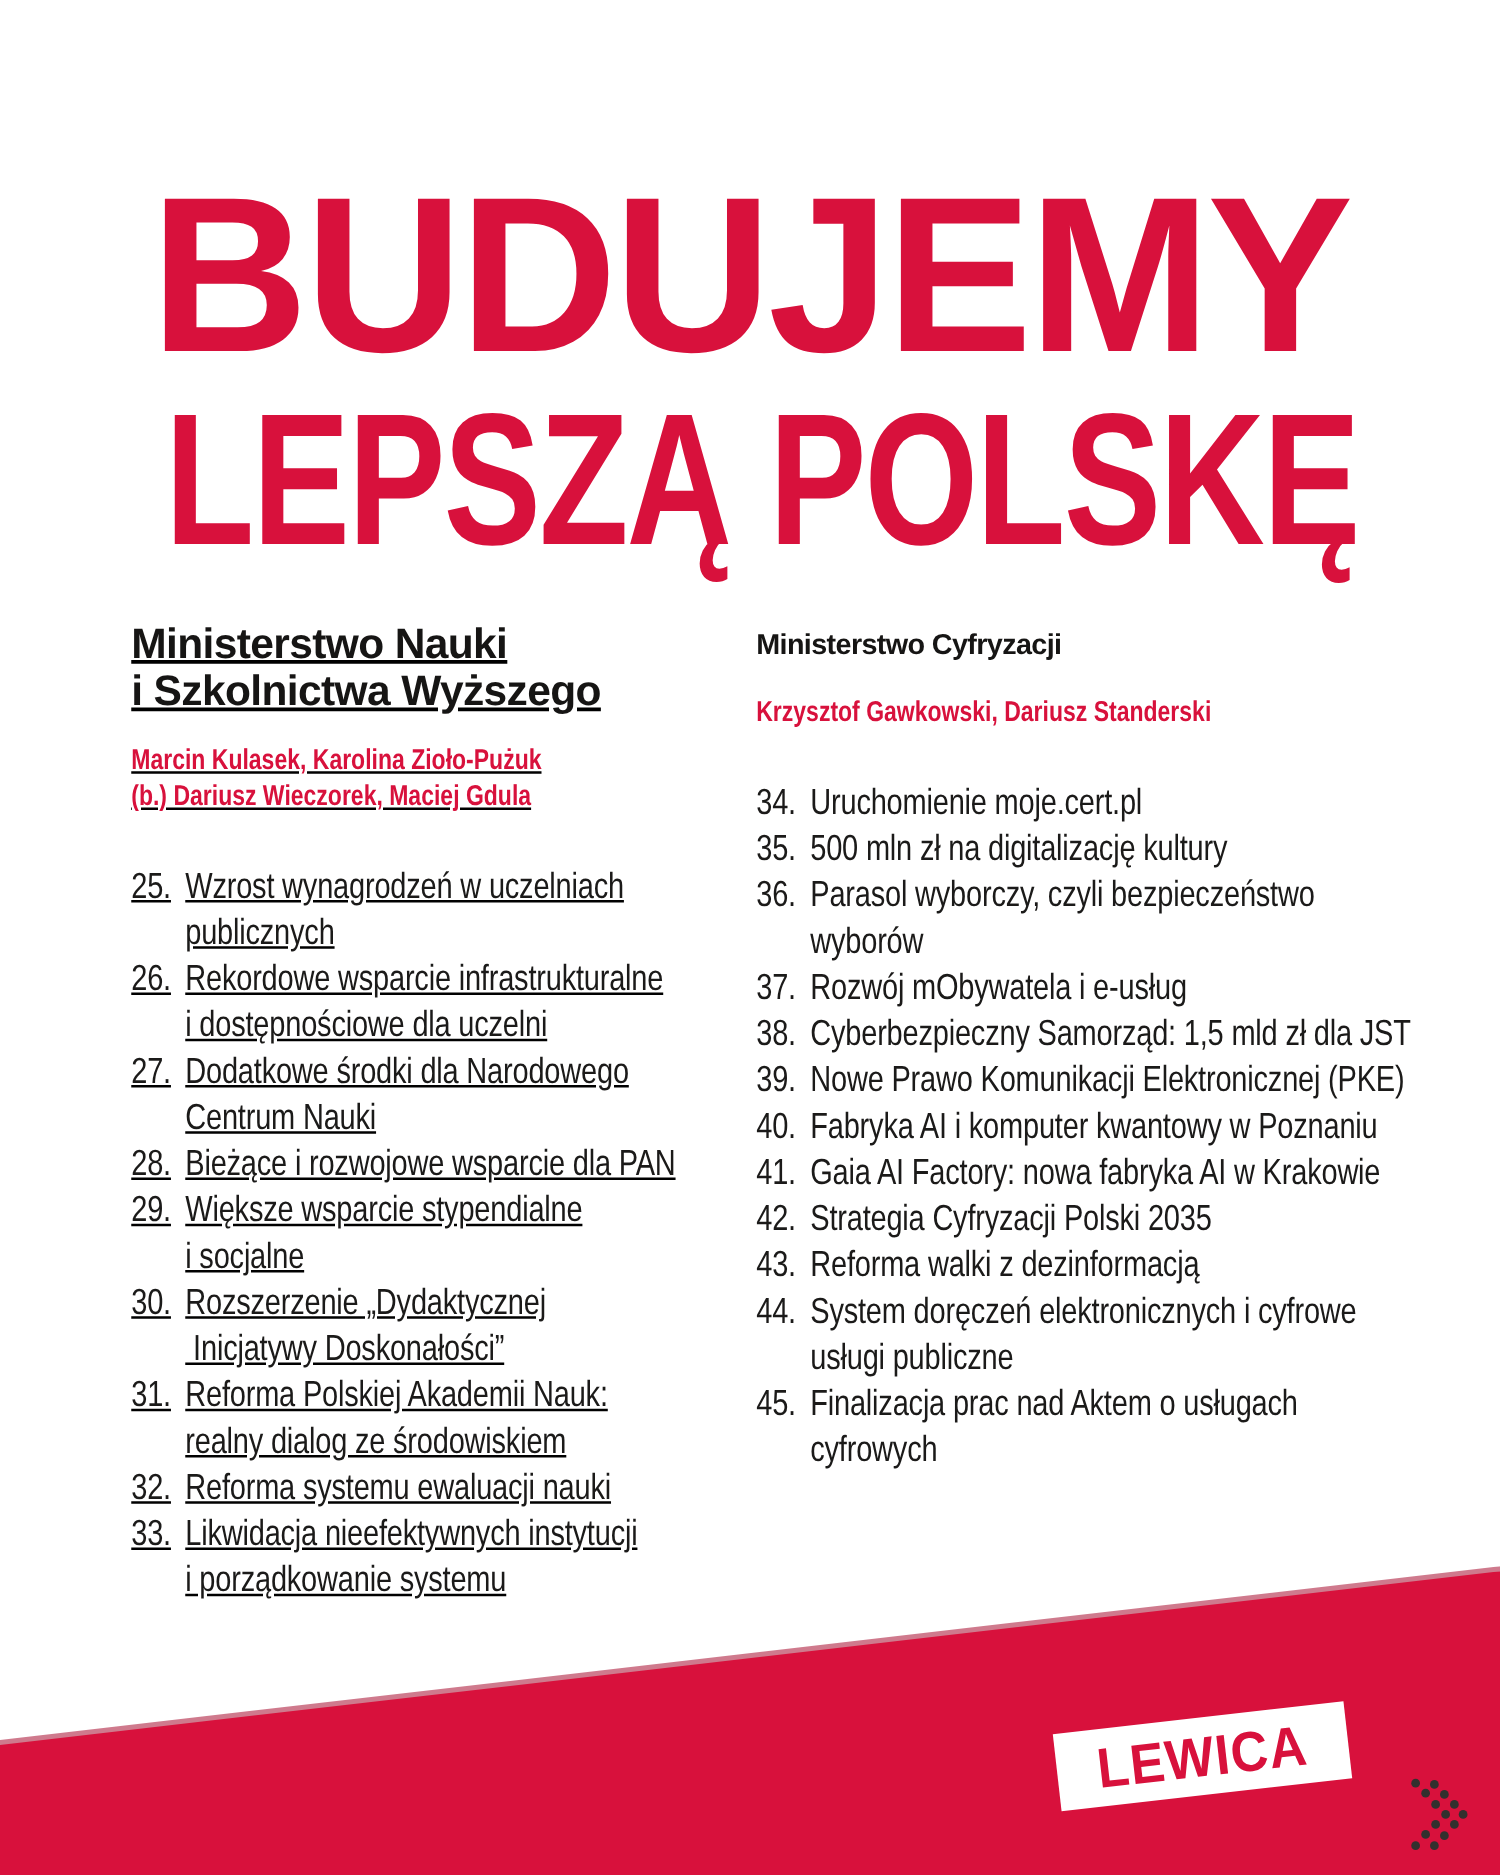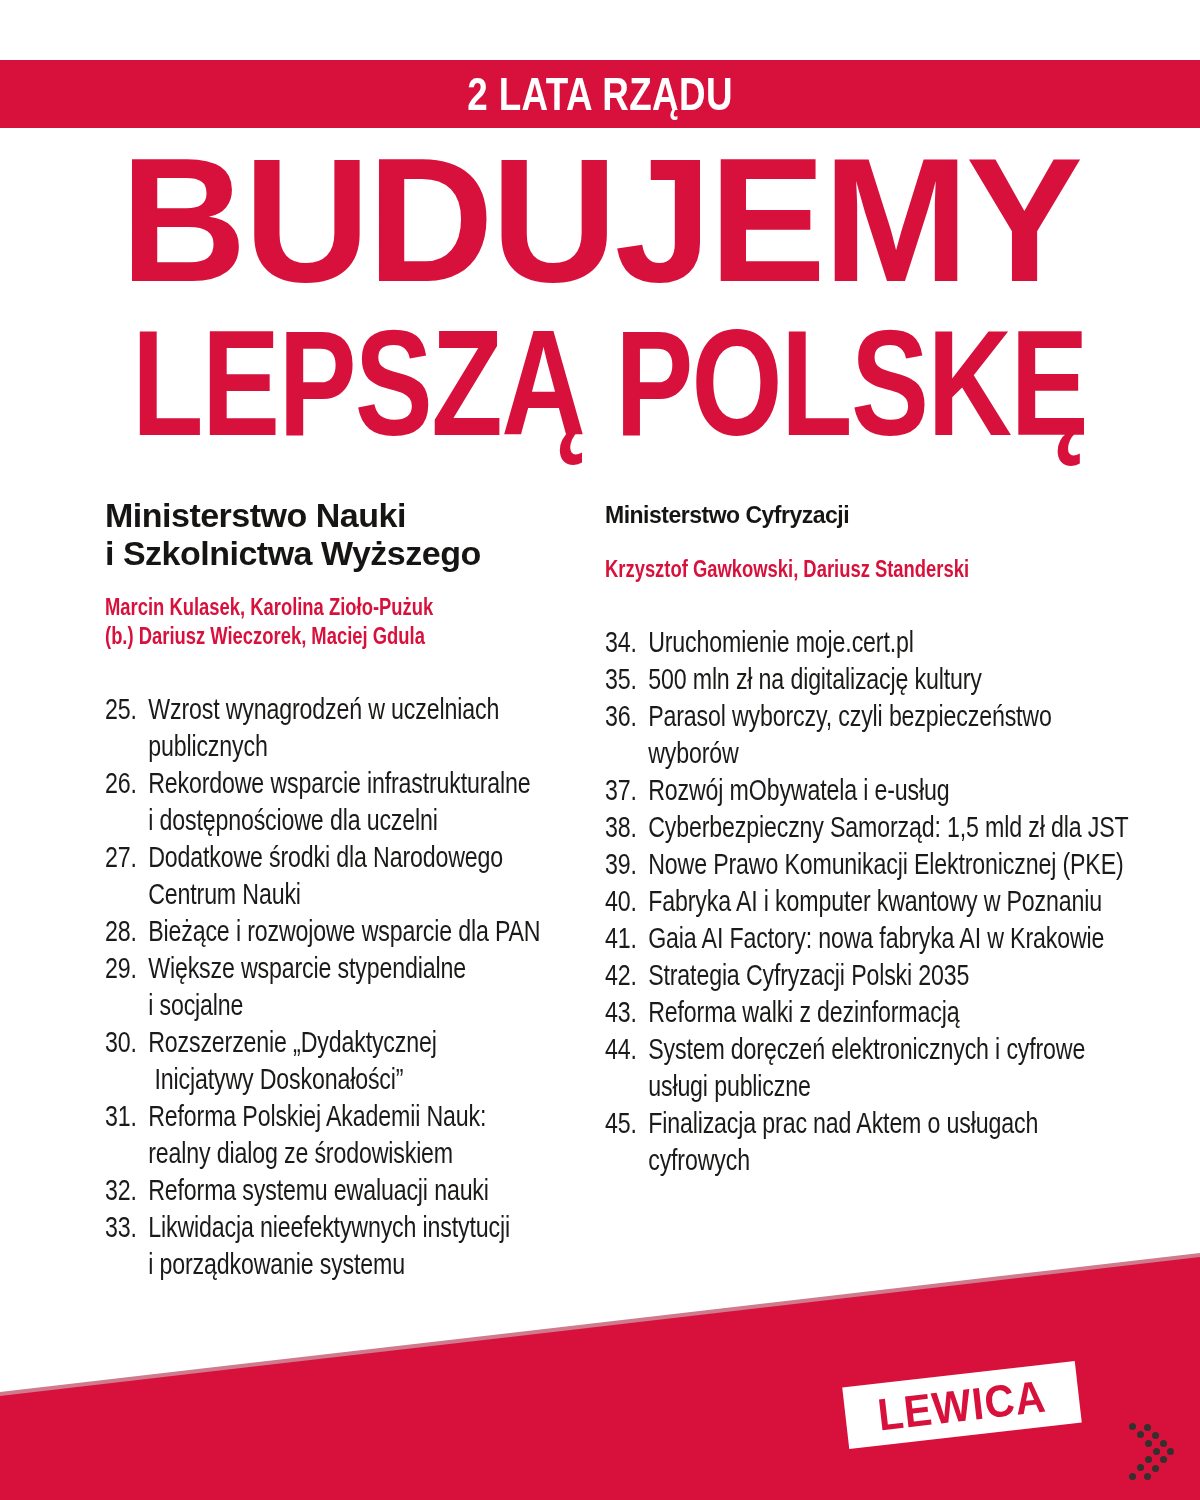--- a/index.html
+++ b/index.html
@@ -38,21 +38,21 @@
   }
   .title-line2{
     position:absolute;top:308px;left:0;width:1200px;
     text-align:center;color:var(--red);font-weight:bold;
     font-size:150px;line-height:1;white-space:nowrap;
     letter-spacing:-2px;
     transform:scaleX(0.78);transform-origin:center top;
   }
   
   .col{position:absolute;top:496px;}
-  .col-left{left:105px;width:480px;}
+  .col-left{left:105px;width:480px;text-decoration:underline;}
   .col-right{left:605px;width:560px;}
   .ministry-heading{
     font-size:34px;font-weight:bold;color:#161514;
     line-height:38px;letter-spacing:-0.5px;white-space:pre;
   }
   .col-right .ministry-heading{font-size:23px;}
   .ministers{
     margin-top:21px;
     color:var(--red);font-weight:bold;
     font-size:23px;line-height:29px;white-space:pre;
@@ -97,23 +97,20 @@
   }
   
   .dots-chevron{position:absolute;left:1125px;top:1419px;width:55px;height:64px;}
   .dot{position:absolute;width:7px;height:7px;border-radius:50%;background:var(--dots);}
 </style>
 </head>
 <body>
 
 <div class="page">
 
-  <div class="top-banner">
-    <span class="banner-text">2 LATA RZĄDU</span>
-  </div>
 
   <div class="title-line1">BUDUJEMY</div>
   <div class="title-line2">LEPSZĄ POLSKĘ</div>
 
   <div class="col col-left">
     <div class="ministry-heading">Ministerstwo Nauki
 i Szkolnictwa Wyższego</div>
     <div class="ministers">Marcin Kulasek, Karolina Zioło-Pużuk
 (b.) Dariusz Wieczorek, Maciej Gdula</div>
     <div class="list">

